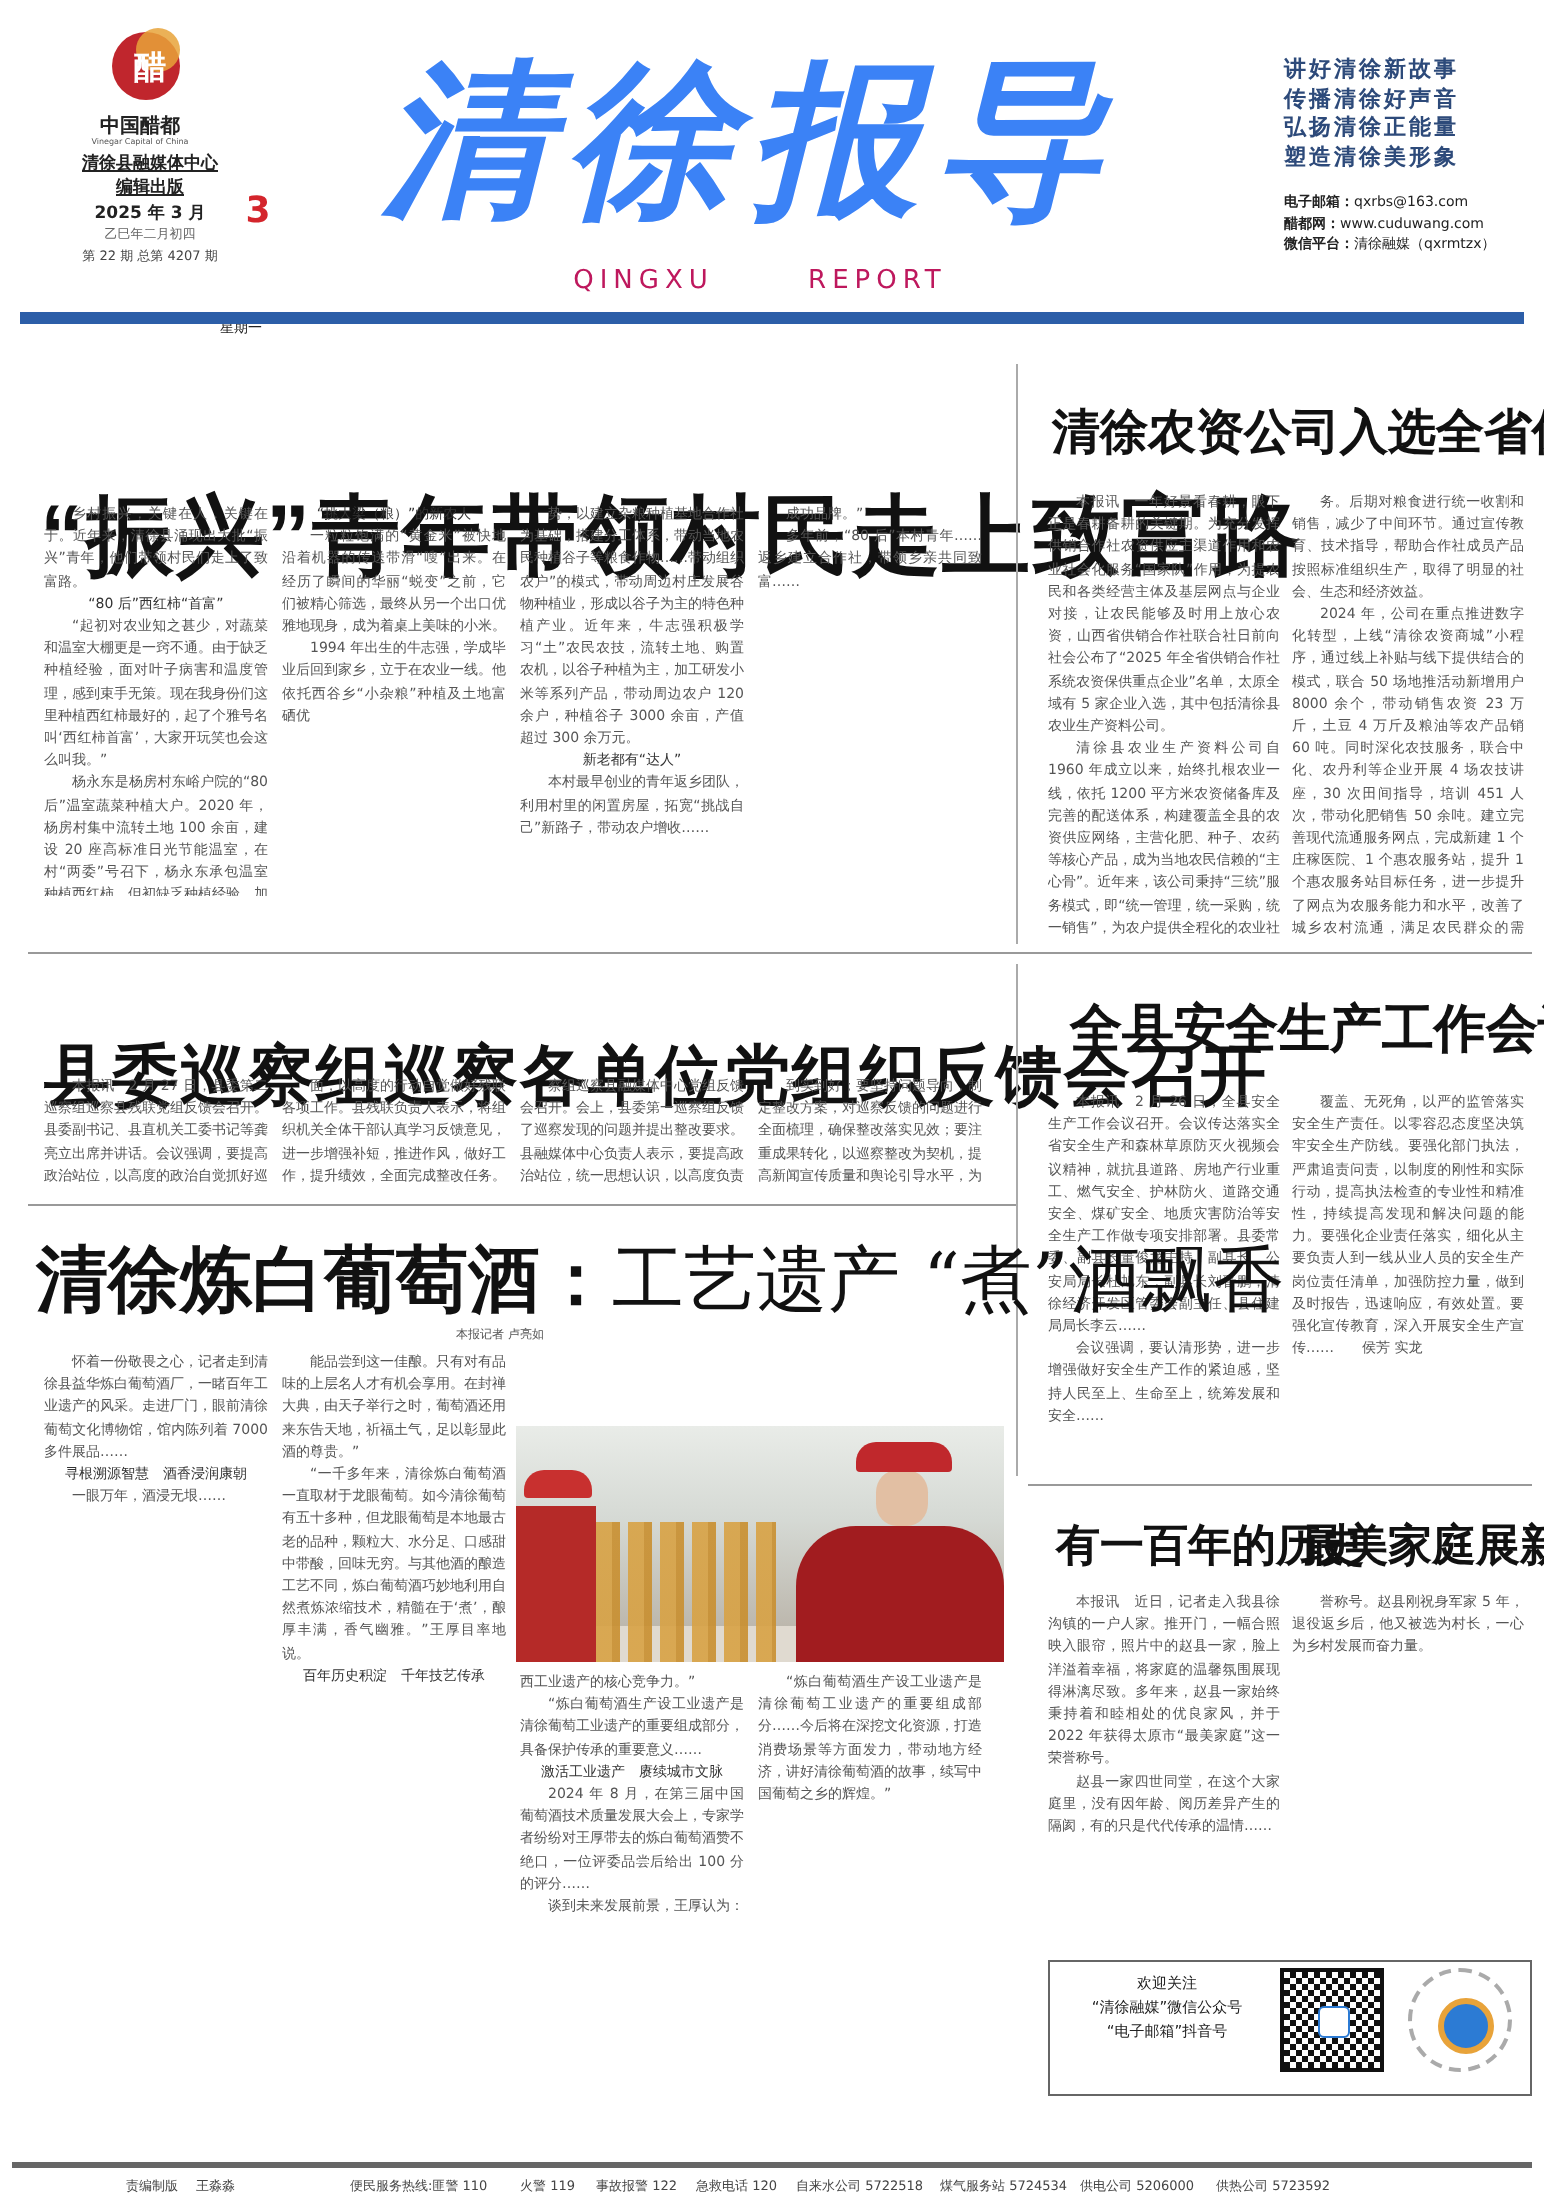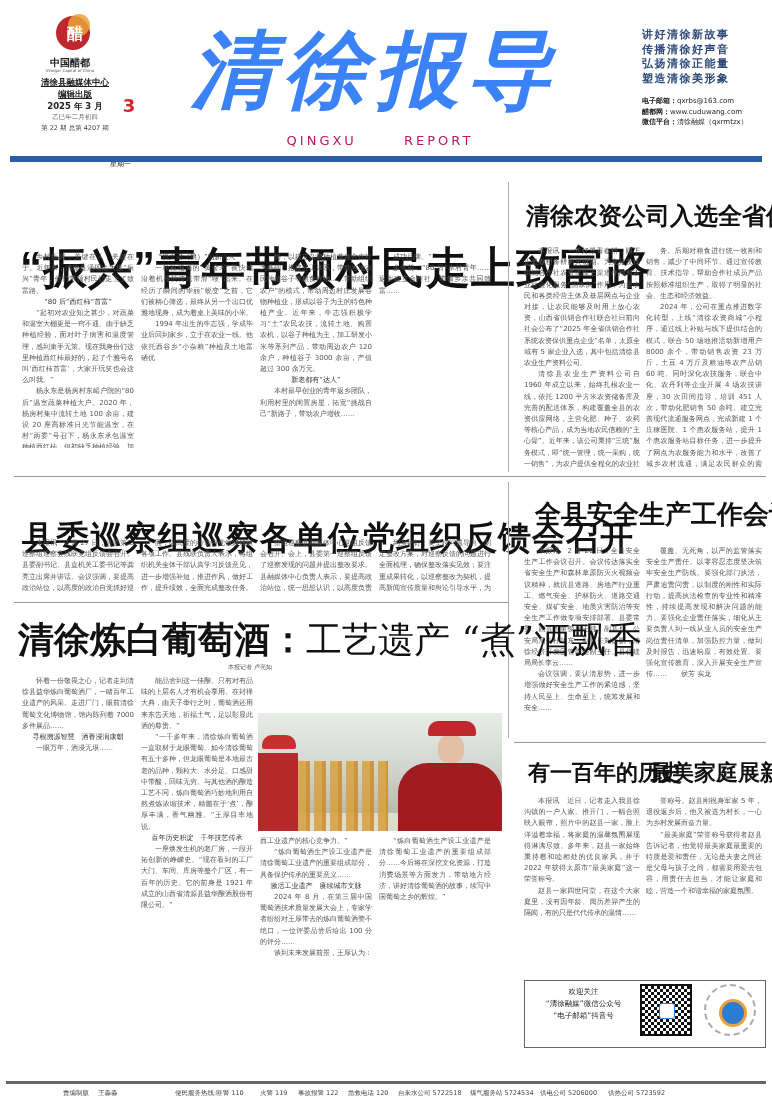--- a/index.html
+++ b/index.html
@@ -166,21 +166,20 @@
 
 <div class="abs col" style="left:22px;top:676px;width:112px;height:398px;">
   <p>怀着一份敬畏之心，记者走到清徐县益华炼白葡萄酒厂，一睹百年工业遗产的风采。走进厂门，眼前清徐葡萄文化博物馆，馆内陈列着 7000 多件展品……</p>
   <p class="sub">寻根溯源智慧　酒香浸润康朝</p>
   <p>一眼万年，酒浸无垠……</p>
 </div>
 <div class="abs col" style="left:141px;top:676px;width:112px;height:398px;">
   <p>能品尝到这一佳酿。只有对有品味的上层名人才有机会享用。在封禅大典，由天子举行之时，葡萄酒还用来东告天地，祈福土气，足以彰显此酒的尊贵。”</p>
   <p>“一千多年来，清徐炼白葡萄酒一直取材于龙眼葡萄。如今清徐葡萄有五十多种，但龙眼葡萄是本地最古老的品种，颗粒大、水分足、口感甜中带酸，回味无穷。与其他酒的酿造工艺不同，炼白葡萄酒巧妙地利用自然煮炼浓缩技术，精髓在于‘煮’，酿厚丰满，香气幽雅。”王厚目率地说。</p>
   <p class="sub">百年历史积淀　千年技艺传承</p>
-  <p>一座焕发生机的老厂房，一段开拓创新的峥嵘史。“现在看到的工厂大门、车间、库房等整个厂区，有一百年的历史。它的前身是 1921 年成立的山西省清源县益华酿酒股份有限公司。”</p>
 </div>
 
 <div class="abs photo">
   <div class="abs bench"></div>
   <div class="abs bottles"></div>
   <div class="abs coat2"></div>
   <div class="abs cap2"></div>
   <div class="abs coat"></div>
   <div class="abs face"></div>
   <div class="abs cap"></div>
@@ -200,21 +199,20 @@
 <div class="abs hline" style="left:514px;top:742px;width:252px;"></div>
 
 <div class="abs hl hl6">有一百年的历史</div>
 <div class="abs hl hl7">最美家庭展新风</div>
 <div class="abs col" style="left:524px;top:796px;width:116px;height:176px;">
   <p>本报讯　近日，记者走入我县徐沟镇的一户人家。推开门，一幅合照映入眼帘，照片中的赵县一家，脸上洋溢着幸福，将家庭的温馨氛围展现得淋漓尽致。多年来，赵县一家始终秉持着和睦相处的优良家风，并于 2022 年获得太原市“最美家庭”这一荣誉称号。</p>
   <p>赵县一家四世同堂，在这个大家庭里，没有因年龄、阅历差异产生的隔阂，有的只是代代传承的温情……</p>
 </div>
 <div class="abs col" style="left:646px;top:796px;width:116px;height:176px;">
   <p>誉称号。赵县刚祝身军家 5 年，退役返乡后，他又被选为村长，一心为乡村发展而奋力量。</p>
-  <p>“最美家庭”荣誉称号获得者赵县告诉记者，他觉得最美家庭最重要的特质是爱和责任，无论是夫妻之间还是父母与孩子之间，都需要用爱去包容，用责任去担当，才能让家庭和睦，营造一个和谐幸福的家庭氛围。</p>
 </div>
 
 <div class="abs qrbox"></div>
 <div class="abs qr-text">
   <div>欢迎关注</div>
   <div>“清徐融媒”微信公众号</div>
   <div>“电子邮箱”抖音号</div>
 </div>
 <div class="abs qr1">
     <div class="abs dot"></div>

